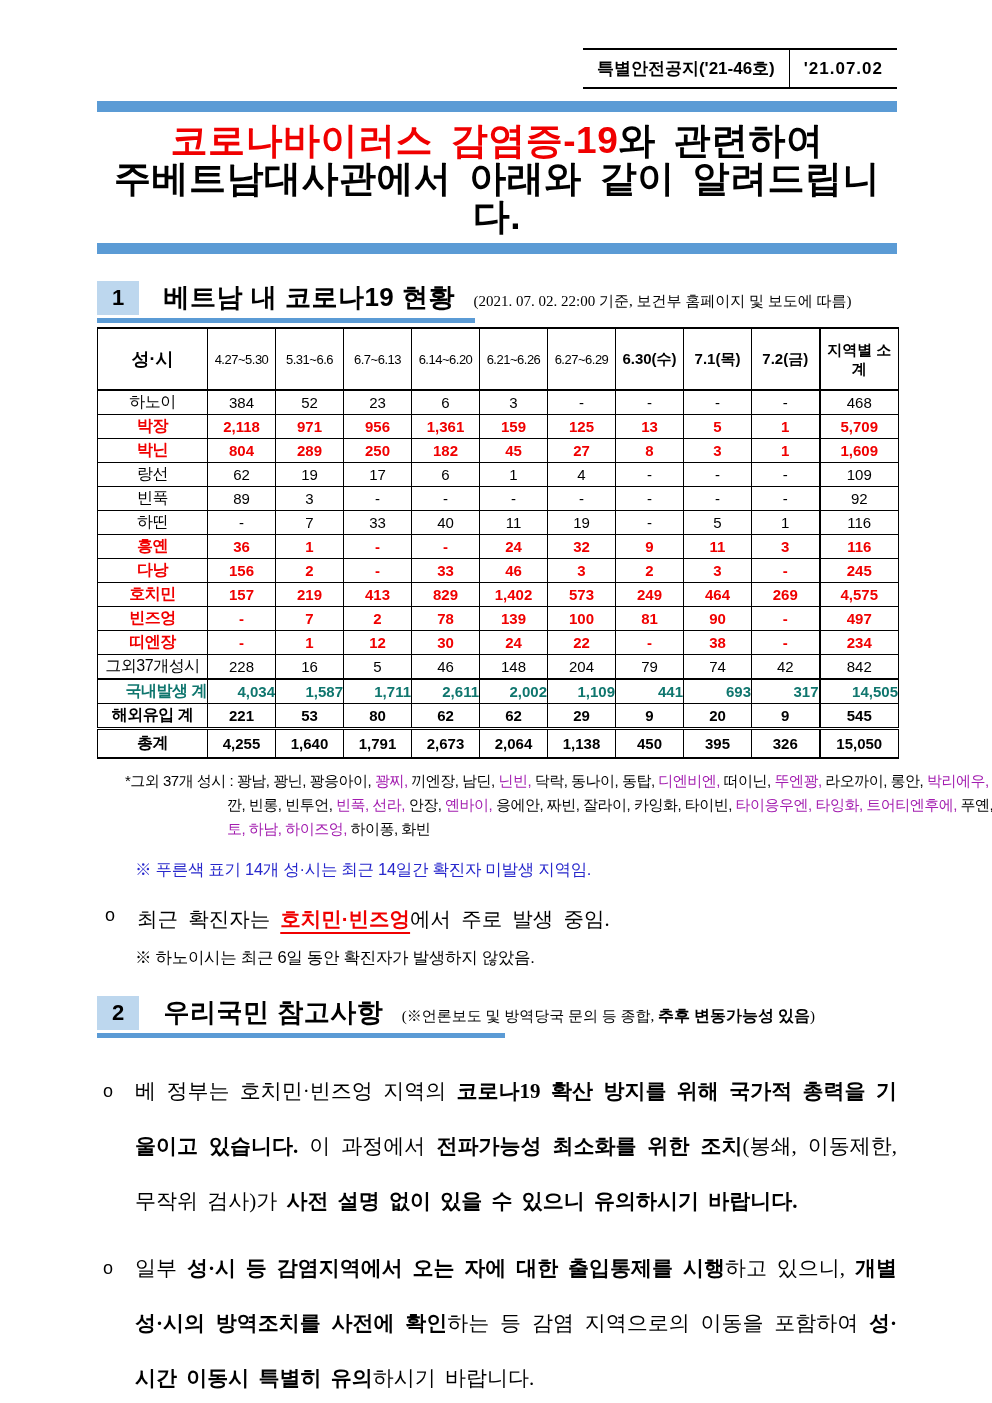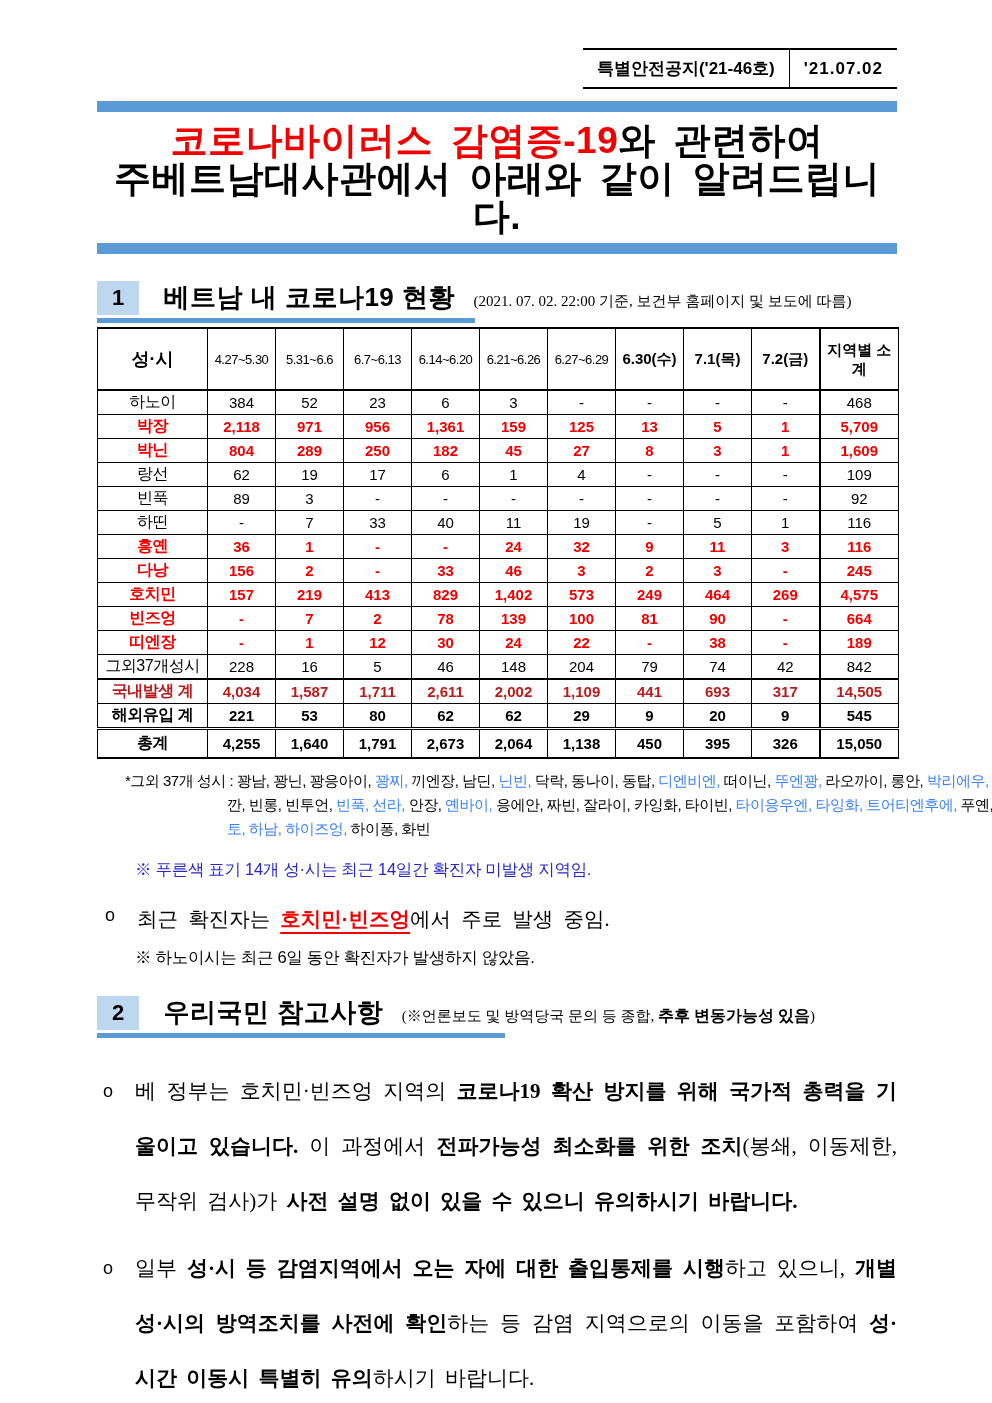--- a/index.html
+++ b/index.html
@@ -37,29 +37,29 @@
   table.covid thead th.hn{font-weight:normal;font-size:13px;letter-spacing:-.5px;}
   table.covid thead th.hb{font-weight:bold;font-size:15px;}
   table.covid thead th:first-child{font-size:18px;font-weight:bold;}
   table.covid thead th:last-child{white-space:normal;line-height:19px;}
   table.covid tbody th{font-size:16px;letter-spacing:-.5px;}
   table.covid tbody td{font-size:15px;height:23px;}
   table.covid th:last-child,table.covid td:last-child{border-left:2px solid #000;}
   tr.r-black th{font-weight:normal;}
   tr.r-red th,tr.r-red td{color:#f00000;font-weight:bold;}
   tr.r-small th{font-size:11px;font-weight:normal;letter-spacing:-1px;}
-  tr.r-dom th,tr.r-dom td{color:#b91c1c;font-weight:bold;border-top:2.5px solid #000;}
+  tr.r-dom th,tr.r-dom td{color:#0f766e;font-weight:bold;border-top:2.5px solid #000;text-align:right;}
   tr.r-ovs th,tr.r-ovs td{font-weight:bold;}
   tr.r-grand th,tr.r-grand td{font-weight:bold;border-top:3px double #000;height:27px;}
   tr.r-grand th{font-size:18px;}
 
   
   .footnote{margin-top:10px;font-size:15px;line-height:24px;padding-left:130px;text-indent:-102px;letter-spacing:-.5px;width:790px;}
   .seg-k{color:#000;}
-  .seg-b{color:#3b82f6;text-align:center;}
+  .seg-b{color:#a21caf;text-align:center;}
 
   .blue-note{margin-top:18px;margin-left:38px;font-size:16.5px;color:#2727cc;letter-spacing:-.3px;}
 
   .bullet{position:relative;margin-top:24px;padding-left:40px;font-family:"Liberation Serif",serif;font-size:20.5px;word-spacing:5px;}
   .bullet .marker{position:absolute;left:8px;top:0;font-family:"Liberation Sans",sans-serif;font-size:18px;}
   .seg-redemph{color:#f00000;font-weight:bold;text-decoration:underline;text-underline-offset:6px;text-decoration-thickness:1.5px;font-family:"Liberation Sans",sans-serif;}
   .subnote{margin-top:14px;margin-left:38px;font-size:16.5px;letter-spacing:-.3px;}
 
   
   .body-para{position:relative;margin:26px 0 0 0;padding-left:38px;font-family:"Liberation Serif",serif;
@@ -252,34 +252,34 @@
           <th>빈즈엉</th>
           <td>-</td>
           <td>7</td>
           <td>2</td>
           <td>78</td>
           <td>139</td>
           <td>100</td>
           <td>81</td>
           <td>90</td>
           <td>-</td>
-          <td>664</td>
+          <td>497</td>
         </tr>
         <tr class="r-red">
           <th>띠엔장</th>
           <td>-</td>
           <td>1</td>
           <td>12</td>
           <td>30</td>
           <td>24</td>
           <td>22</td>
           <td>-</td>
           <td>38</td>
           <td>-</td>
-          <td>189</td>
+          <td>234</td>
         </tr>
         <tr class="r-small">
           <th>그외37개성시</th>
           <td>228</td>
           <td>16</td>
           <td>5</td>
           <td>46</td>
           <td>148</td>
           <td>204</td>
           <td>79</td>

